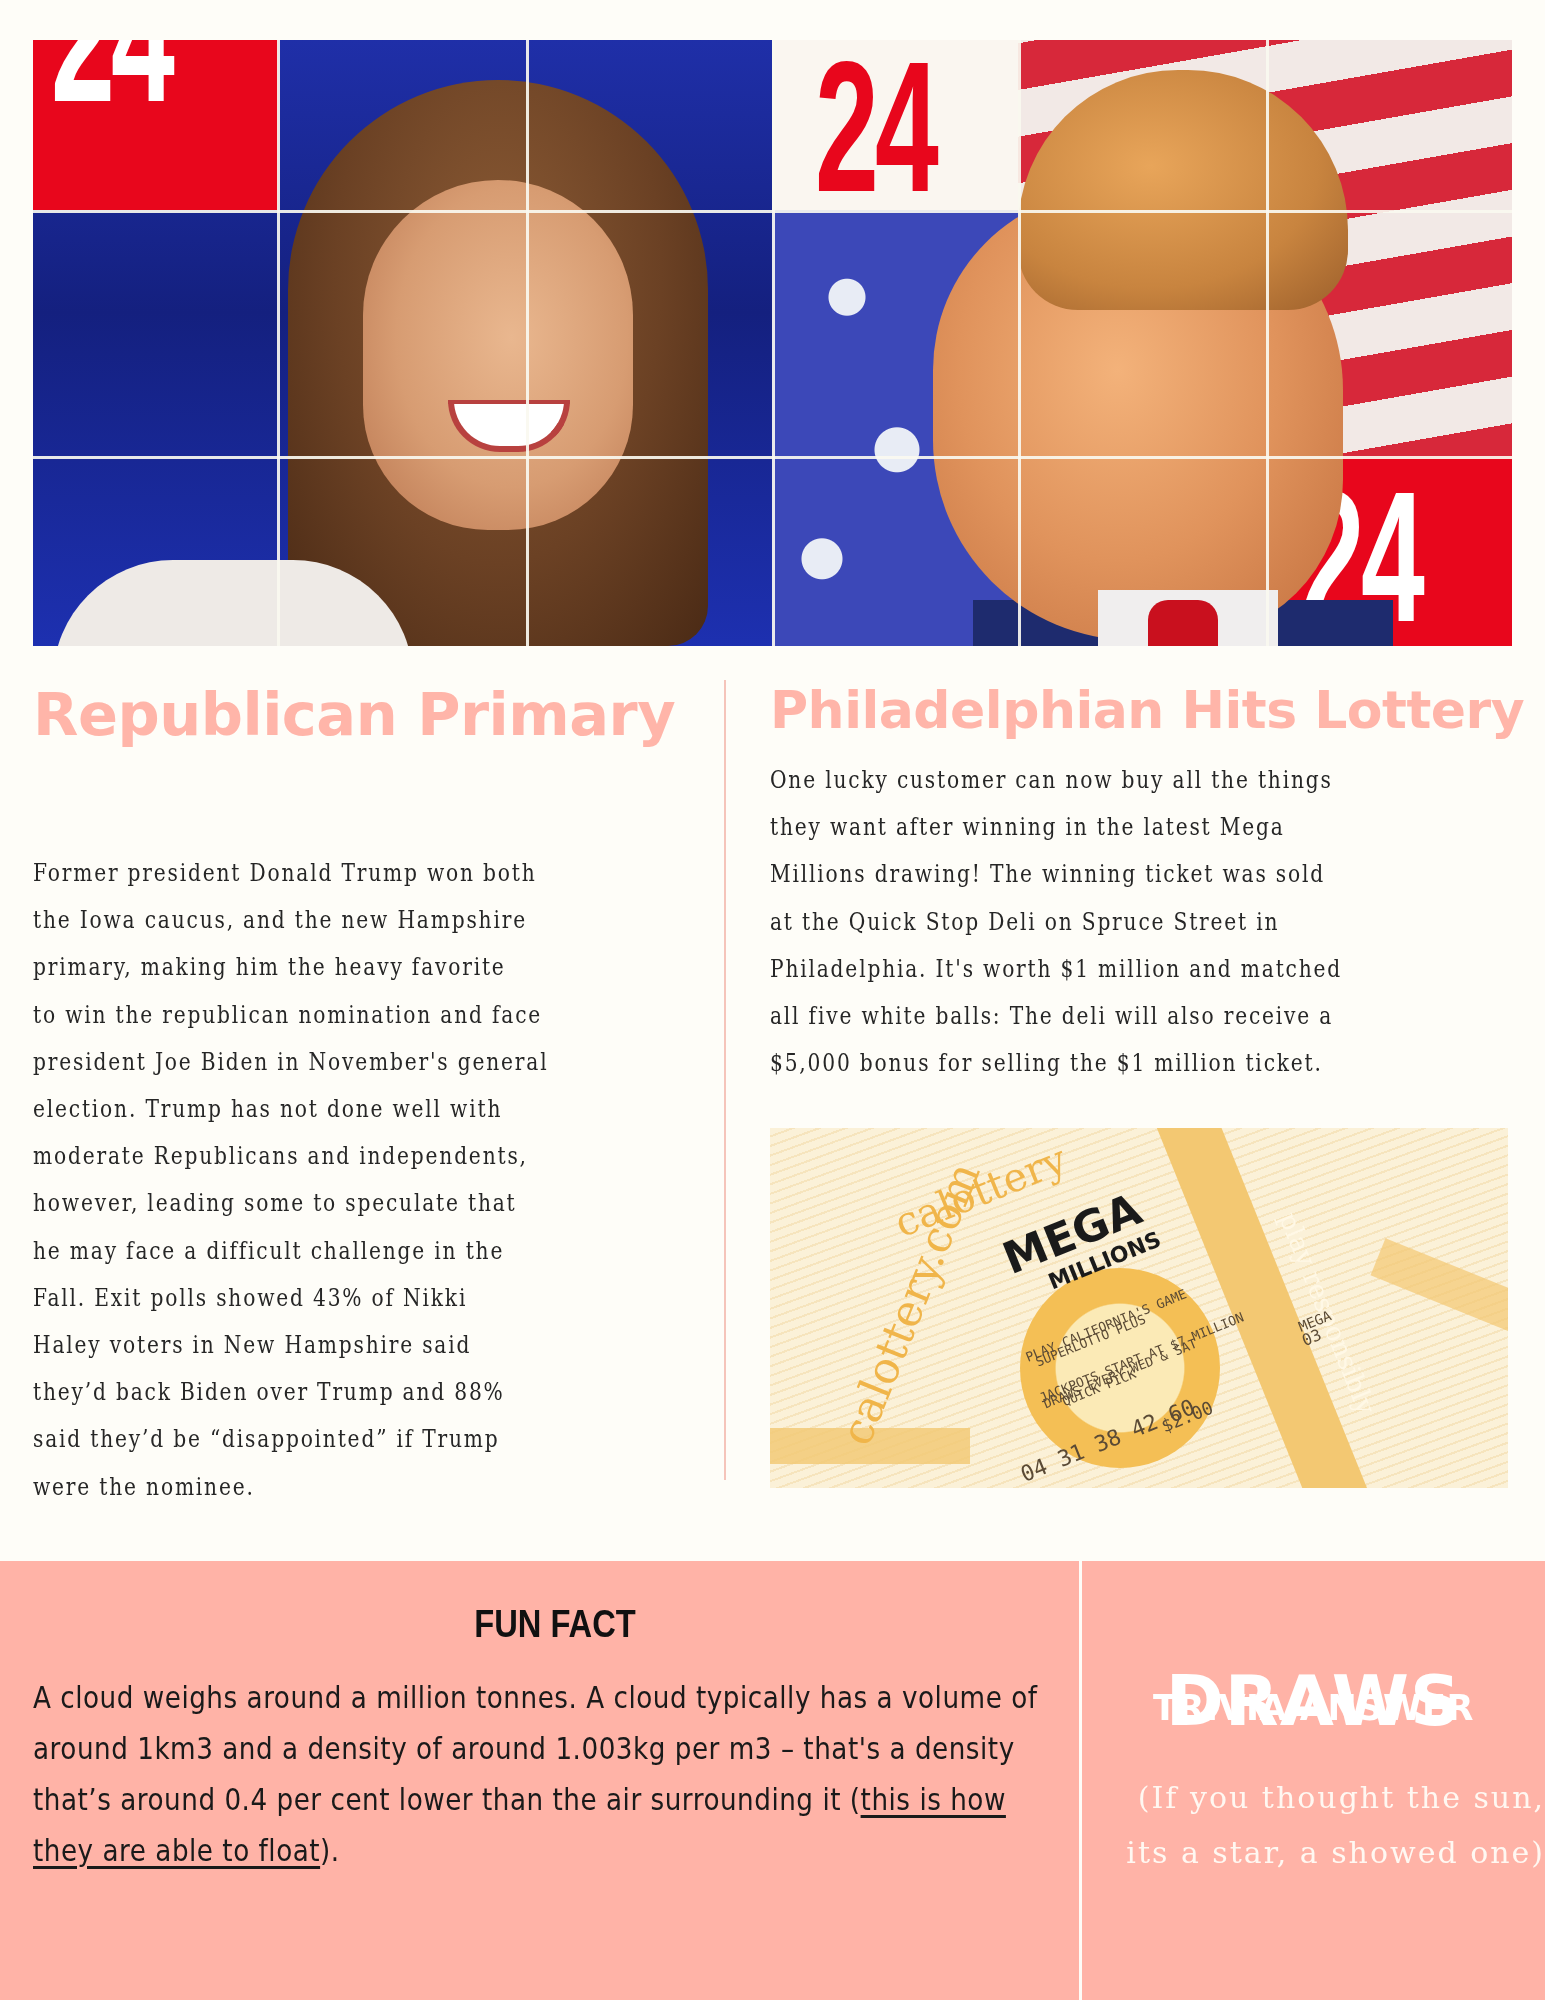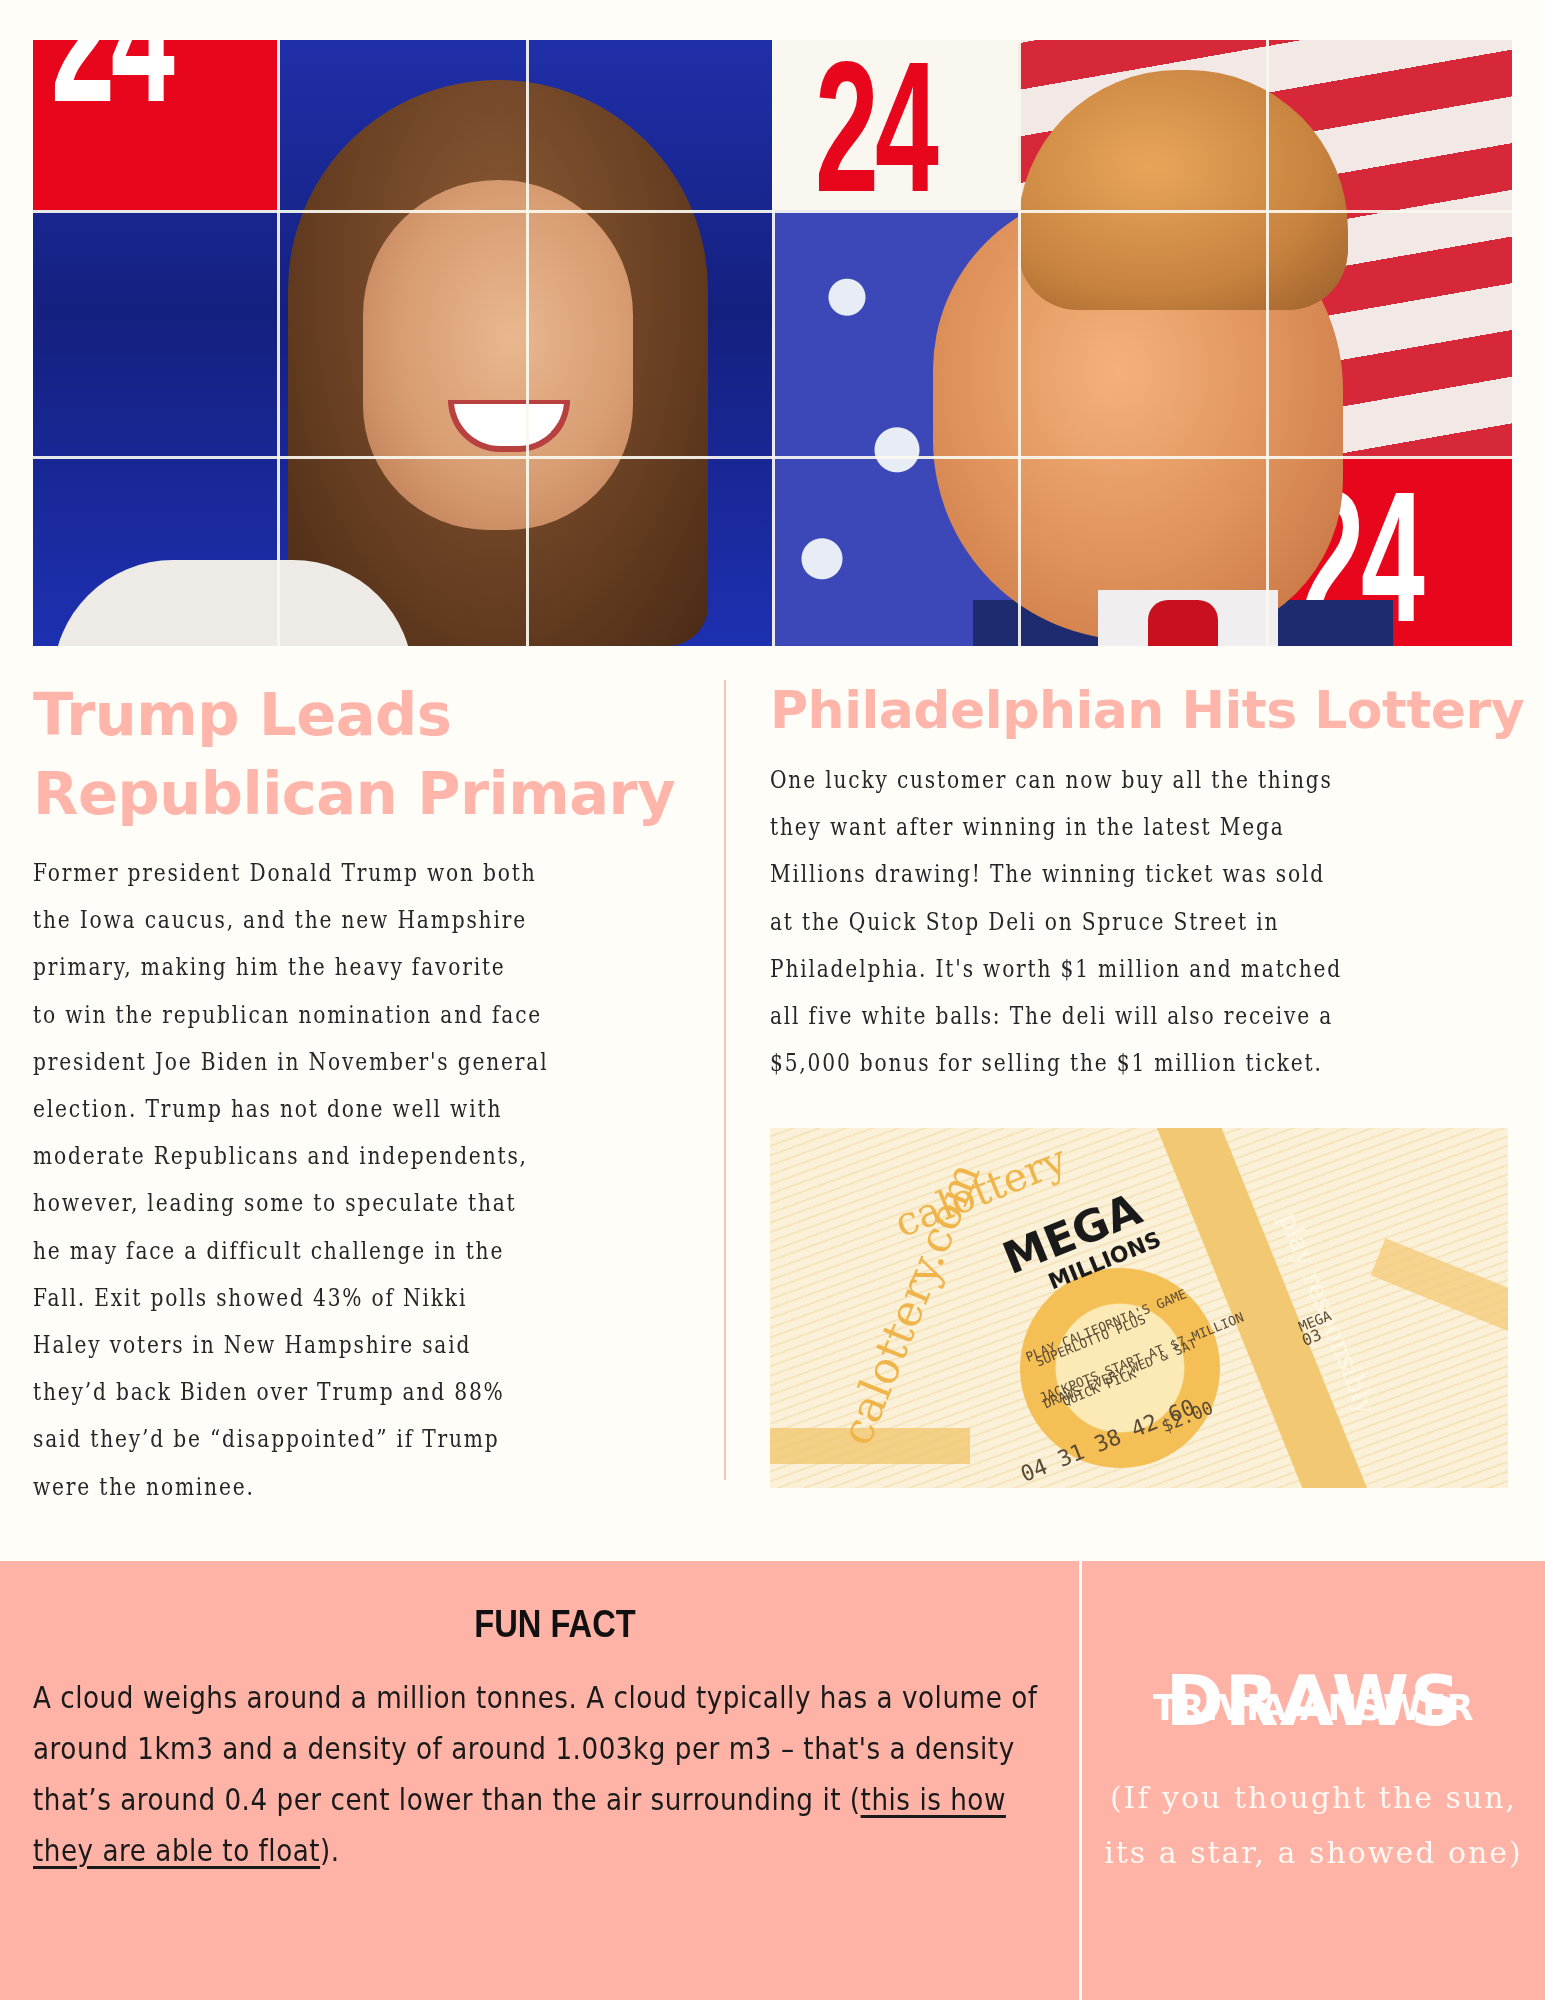--- a/index.html
+++ b/index.html
@@ -104,21 +104,21 @@
   #trivia-answer {
     left:1082px; top:1660px; width:463px; text-align:center;
     font-family:"DejaVu Sans", sans-serif; font-weight:bold; font-size:70px; color:#fff;
     letter-spacing:1px;
   }
   #trivia-note {
     left:1082px; top:1770px; width:463px; text-align:center;
     font-family:"DejaVu Serif", serif; font-size:30px; line-height:55px; color:#fff8f2;
     letter-spacing:2px;
   }
-  #trivia-note span { display:block; white-space:nowrap; }
+  #trivia-note span { display:block; white-space:nowrap;text-align:right; }
 </style>
 </head>
 <body>
 
 <div id="hero" class="abs">
   <div class="hero-bg-left"></div>
   <div class="hero-bg-right"></div>
   <div class="hero-right-stars"></div>
 
   <div class="red-block" style="left:0;top:0;width:245px;height:170px;"></div>
@@ -144,21 +144,20 @@
   <div class="gridline-v" style="left:244px;"></div>
   <div class="gridline-v" style="left:493px;"></div>
   <div class="gridline-v" style="left:739px;"></div>
   <div class="gridline-v" style="left:985px;"></div>
   <div class="gridline-v" style="left:1233px;"></div>
   <div class="gridline-h" style="top:170px;"></div>
   <div class="gridline-h" style="top:416px;"></div>
 </div>
 
 <h1 id="left-headline" class="abs headline">
-  <span style="display:block">Trump Leads</span>
   <span style="display:block">Republican Primary</span>
 </h1>
 <p id="left-body" class="abs body-text">
   <span class="body-line">Former president Donald Trump won both</span>
   <span class="body-line">the Iowa caucus, and the new Hampshire</span>
   <span class="body-line">primary, making him the heavy favorite</span>
   <span class="body-line">to win the republican nomination and face</span>
   <span class="body-line">president Joe Biden in November's general</span>
   <span class="body-line">election. Trump has not done well with</span>
   <span class="body-line">moderate Republicans and independents,</span>

